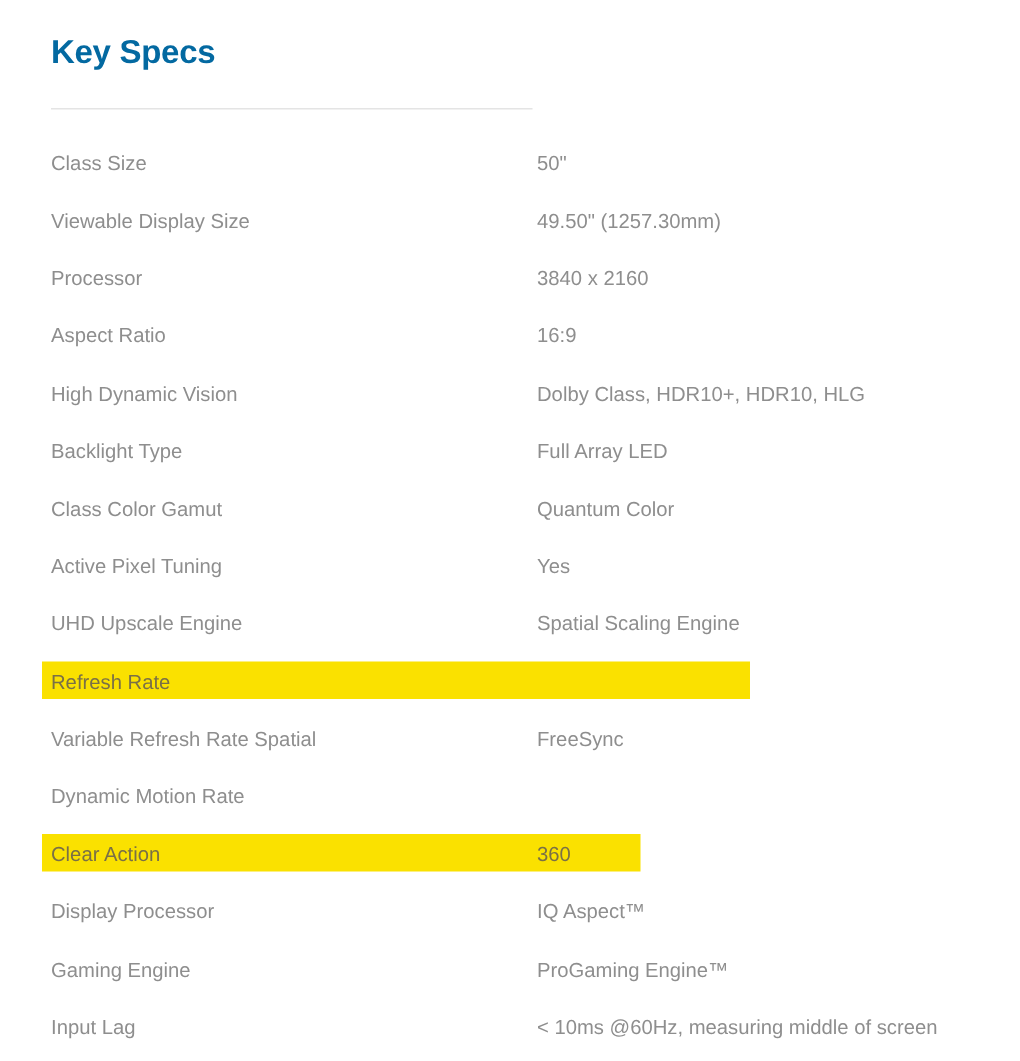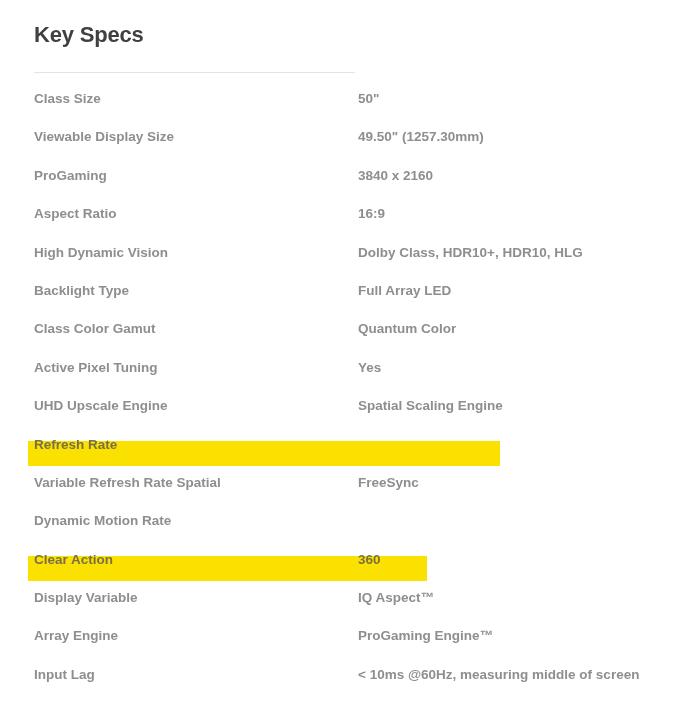--- a/index.html
+++ b/index.html
@@ -22,21 +22,21 @@
     padding: 0;
     background: #ffffff;
   }
 
   .panel-title {
     position: absolute;
     left: 34px;
     top: 20px;
     font-size: 22px;
     font-weight: bold;
-    color: #404040;
+    color: #0369a1;
     letter-spacing: -0.2px;
     line-height: 30px;
     margin: 0;
     text-align: center;
   }
 
   .title-divider {
     position: absolute;
     left: 34px;
     top: 72px;
@@ -49,22 +49,21 @@
     position: absolute;
     left: 0;
     top: 90px;
     width: 680px;
   }
 
   .spec-row {
     position: relative;
     height: 38.4px;
     display: flex;
-    align-items: flex-start;
-    font-weight: bold;
+    align-items: center;
   }
 
   .spec-row .row-hl {
     position: absolute;
     left: 28px;
     top: 5px;
     height: 25px;
     background: #fae100;
     z-index: 0;
   }
@@ -112,21 +111,21 @@
   <div class="spec-list">
       <div class="spec-row">
         <div class="spec-label">Class Size</div>
         <div class="spec-value">50"</div>
       </div>
       <div class="spec-row">
         <div class="spec-label">Viewable Display Size</div>
         <div class="spec-value">49.50" (1257.30mm)</div>
       </div>
       <div class="spec-row">
-        <div class="spec-label">ProGaming</div>
+        <div class="spec-label">Processor</div>
         <div class="spec-value">3840 x 2160</div>
       </div>
       <div class="spec-row">
         <div class="spec-label">Aspect Ratio</div>
         <div class="spec-value">16:9</div>
       </div>
       <div class="spec-row">
         <div class="spec-label">High Dynamic Vision</div>
         <div class="spec-value">Dolby Class, HDR10+, HDR10, HLG</div>
       </div>
@@ -158,25 +157,25 @@
       <div class="spec-row">
         <div class="spec-label">Dynamic Motion Rate</div>
         <div class="spec-value"></div>
       </div>
       <div class="spec-row hl-clear">
         <div class="row-hl"></div>
         <div class="spec-label">Clear Action</div>
         <div class="spec-value">360</div>
       </div>
       <div class="spec-row">
-        <div class="spec-label">Display Variable</div>
+        <div class="spec-label">Display Processor</div>
         <div class="spec-value">IQ Aspect™</div>
       </div>
       <div class="spec-row">
-        <div class="spec-label">Array Engine</div>
+        <div class="spec-label">Gaming Engine</div>
         <div class="spec-value">ProGaming Engine™</div>
       </div>
       <div class="spec-row">
         <div class="spec-label">Input Lag</div>
         <div class="spec-value">&lt; 10ms @60Hz, measuring middle of screen</div>
       </div>
     </div>
 
 </div>
 

